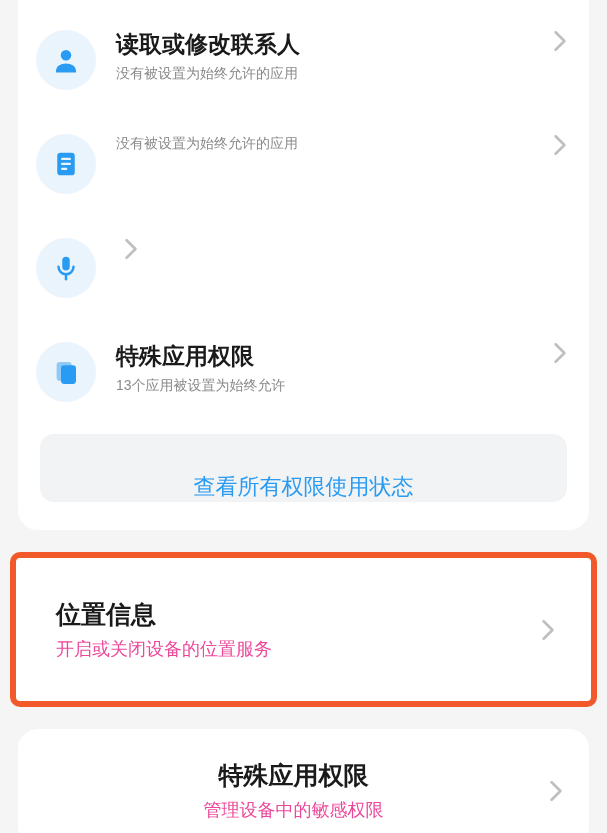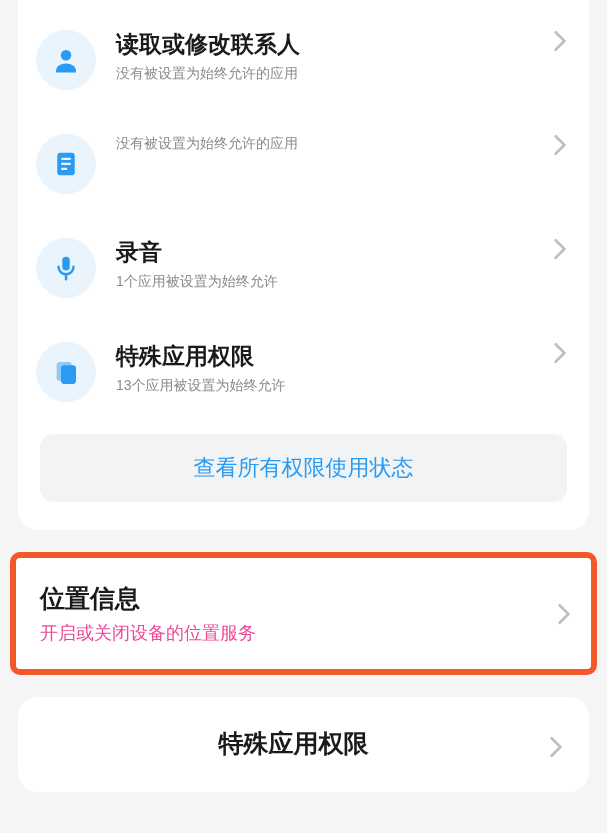--- a/index.html
+++ b/index.html
@@ -62,35 +62,35 @@
     margin-left: 8px;
     color: #bfbfbf;
   }
   .chevron svg { width: 14px; height: 22px; display:block; }
   .view-all-btn {
     margin: 10px 22px 0 22px;
     background: #f1f3f5;
     border-radius: 14px;
     height: 68px;
     display: flex;
-    align-items: center;
+    align-items: flex-end;
     justify-content: center;
   }
   .view-all-btn span {
     color: #2a9bf2;
     font-size: 22px;
     font-weight: 500;
   }
   .gap { height: 22px; }
   .highlight-wrap {
     margin: 0 10px;
     border: 6px solid #f1592a;
     border-radius: 10px;
     background: #ffffff;
-    padding: 6px;
+    padding: 22px;
   }
   .simple-row {
     display: flex;
     align-items: center;
     padding: 26px 26px 26px 28px;
   }
   .simple-row.in-highlight { padding: 18px 14px 18px 18px; }
   .simple-text { flex: 1 1 auto; }
   .simple-title {
     font-size: 25px;
@@ -155,24 +155,20 @@
     </div>
 
     <div class="perm-row">
       <div class="icon-wrap">
         <svg viewBox="0 0 24 24" fill="none">
           <rect x="9" y="3" width="6" height="11" rx="3" fill="#2a9bf2"></rect>
           <path d="M6 11a6 6 0 0 0 12 0" stroke="#2a9bf2" stroke-width="2" fill="none" stroke-linecap="round"></path>
           <line x1="12" y1="17" x2="12" y2="21" stroke="#2a9bf2" stroke-width="2" stroke-linecap="round"></line>
         </svg>
       </div>
-      <div class="perm-text">
-        <div class="perm-title">录音</div>
-        <div class="perm-sub">1个应用被设置为始终允许</div>
-      </div>
       <div class="chevron">
         <svg viewBox="0 0 12 20">
             <path d="M2 2l8 8-8 8" stroke="#bfbfbf" stroke-width="2.4" fill="none" stroke-linecap="round" stroke-linejoin="round"></path>
           </svg>
       </div>
     </div>
 
     <div class="perm-row">
       <div class="icon-wrap">
         <svg viewBox="0 0 24 24" fill="none">
@@ -211,20 +207,21 @@
       </div>
     </div>
   </div>
 
   <div class="gap"></div>
 
   <div class="bottom-card">
     <div class="simple-row">
       <div class="simple-text">
         <div class="simple-title">特殊应用权限</div>
+        <div class="simple-sub">管理设备中的敏感权限</div>
       </div>
       <div class="chevron">
         <svg viewBox="0 0 12 20">
             <path d="M2 2l8 8-8 8" stroke="#bfbfbf" stroke-width="2.4" fill="none" stroke-linecap="round" stroke-linejoin="round"></path>
           </svg>
       </div>
     </div>
   </div>
 
 </div>

